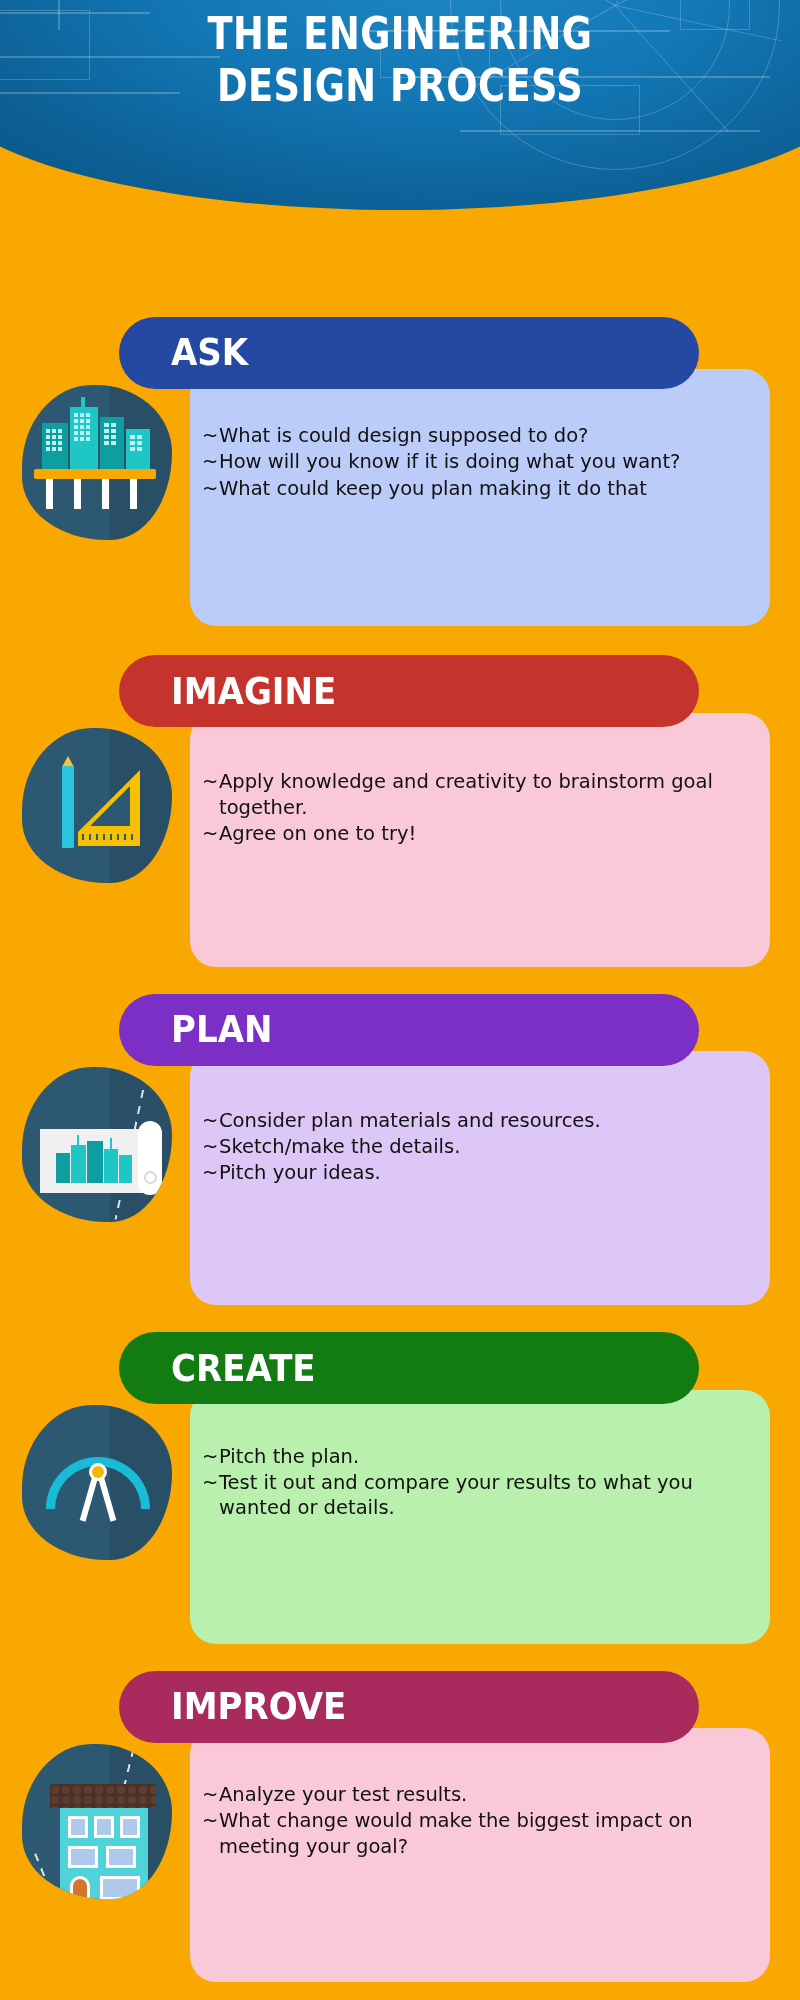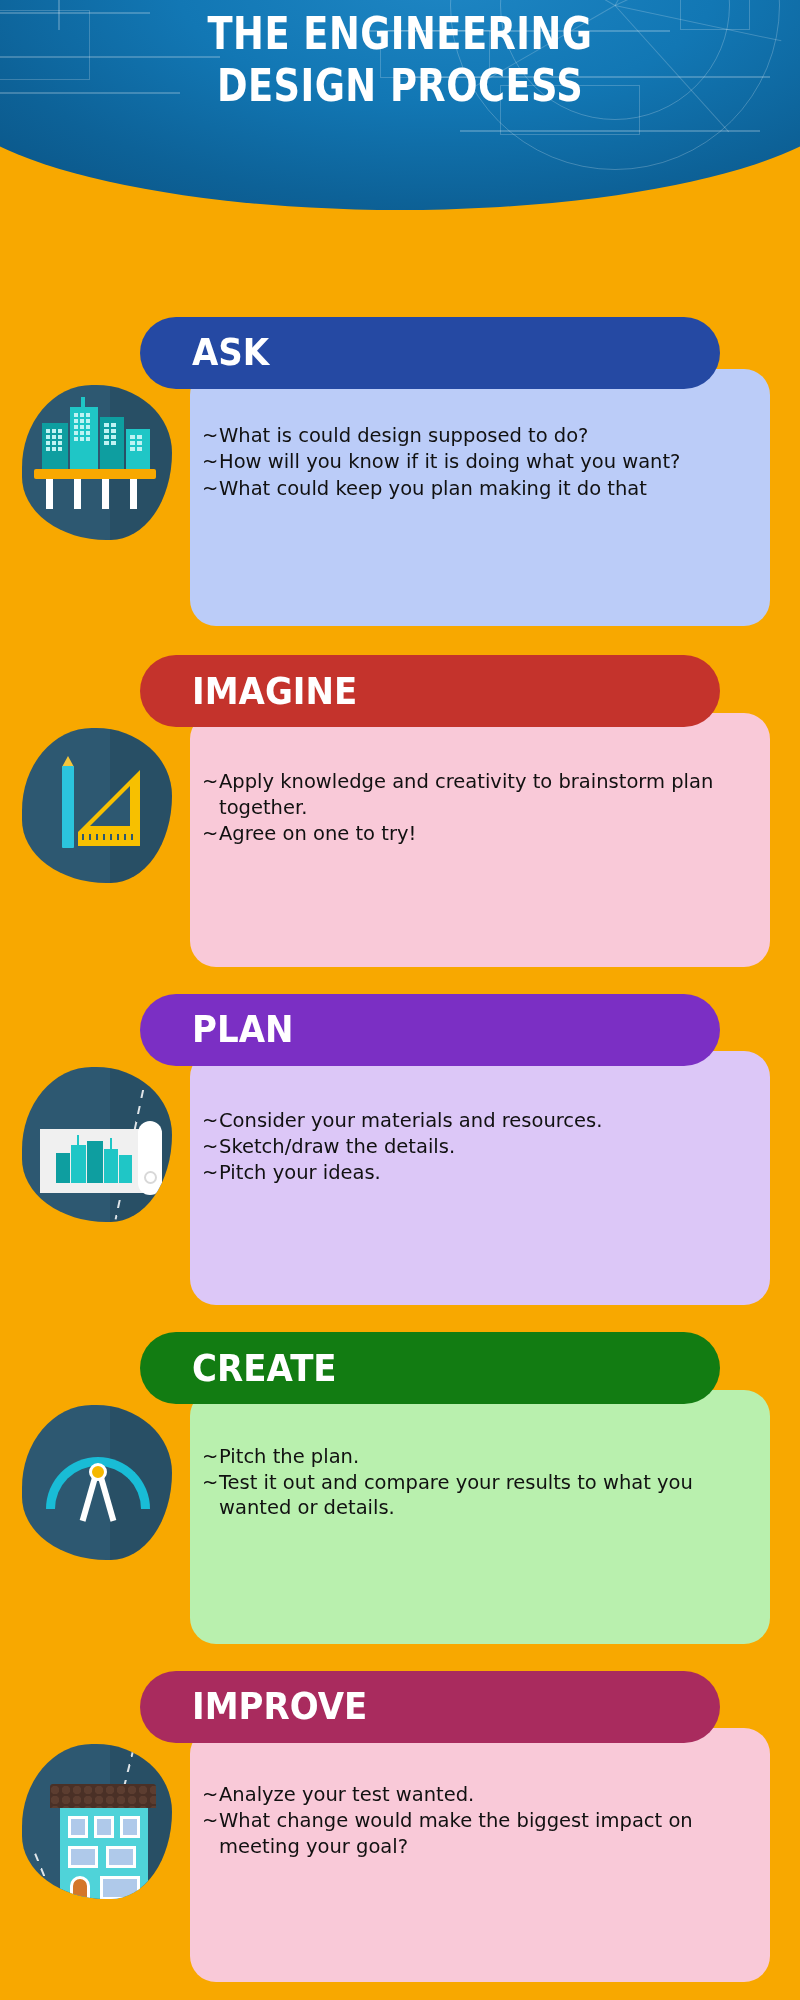--- a/index.html
+++ b/index.html
@@ -84,21 +84,21 @@
   .body-card {
     position: absolute;
     left: 190px;
     width: 580px;
     background: #BBCCF8;
     border-radius: 26px;
     z-index: 1;
   }
   .pill {
     position: absolute;
-    left: 140px;
+    left: 119px;
     width: 580px; height: 72px;
     border-radius: 36px;
     z-index: 3;
     display: flex;
     align-items: center;
   }
   .pill-label {
     margin-left: 52px;
     color: #ffffff;
     font-family: "DejaVu Sans", sans-serif;
@@ -336,21 +336,21 @@
       <div class="tick" style="left:81px;  top:106px; height:6px;"></div>
       <div class="tick" style="left:88px;  top:106px; height:6px;"></div>
       <div class="tick" style="left:95px;  top:106px; height:6px;"></div>
       <div class="tick" style="left:102px; top:106px; height:6px;"></div>
       <div class="tick" style="left:109px; top:106px; height:6px;"></div>
     </div>
 
     <div class="bullets" style="top: 769.231px;">
       <div class="bullet">
         <span class="tilde">~</span>
-        <span class="btxt">Apply knowledge and creativity to brainstorm plan together.</span>
+        <span class="btxt">Apply knowledge and creativity to brainstorm goal together.</span>
       </div>
       <div class="bullet">
         <span class="tilde">~</span>
         <span class="btxt">Agree on one to try!</span>
       </div>
     </div>
   </div>
 
   <div class="section" style="top:0;">
     <div class="body-card" style="top: 1051.28px; height: 253.846px; background: rgb(220, 199, 247); left: 190px;"></div>
@@ -371,25 +371,25 @@
         <div class="bldg" style="left:37px; top:6px;  width:2px; height:11px;"></div>
         <div class="bldg" style="left:70px; top:9px;  width:2px; height:12px;"></div>
       </div>
       <div class="roll" style="left:116px; top:54px; width:24px; height:74px;"></div>
       <div class="spiral" style="left:122px; top:104px; width:13px; height:13px;"></div>
     </div>
 
     <div class="bullets" style="top: 1107.69px;">
       <div class="bullet">
         <span class="tilde">~</span>
-        <span class="btxt">Consider your materials and resources.</span>
-      </div>
-      <div class="bullet">
-        <span class="tilde">~</span>
-        <span class="btxt">Sketch/draw the details.</span>
+        <span class="btxt">Consider plan materials and resources.</span>
+      </div>
+      <div class="bullet">
+        <span class="tilde">~</span>
+        <span class="btxt">Sketch/make the details.</span>
       </div>
       <div class="bullet">
         <span class="tilde">~</span>
         <span class="btxt">Pitch your ideas.</span>
       </div>
     </div>
   </div>
 
   <div class="section" style="top:0;">
     <div class="body-card" style="top: 1389.74px; height: 253.846px; background: rgb(185, 240, 174); left: 190px;"></div>
@@ -438,21 +438,21 @@
       <div class="hwin" style="left:98px;  top:72px;  width:20px; height:22px;"></div>
       <div class="hwin" style="left:46px;  top:102px; width:30px; height:22px;"></div>
       <div class="hwin" style="left:84px;  top:102px; width:30px; height:22px;"></div>
       <div class="door" style="left:48px;  top:132px; width:20px; height:24px;"></div>
       <div class="hwin" style="left:78px;  top:132px; width:40px; height:24px;"></div>
     </div>
 
     <div class="bullets" style="top: 1782.05px;">
       <div class="bullet">
         <span class="tilde">~</span>
-        <span class="btxt">Analyze your test wanted.</span>
+        <span class="btxt">Analyze your test results.</span>
       </div>
       <div class="bullet">
         <span class="tilde">~</span>
         <span class="btxt">What change would make the biggest impact on meeting your goal?</span>
       </div>
     </div>
   </div>
 
 </div>
 

